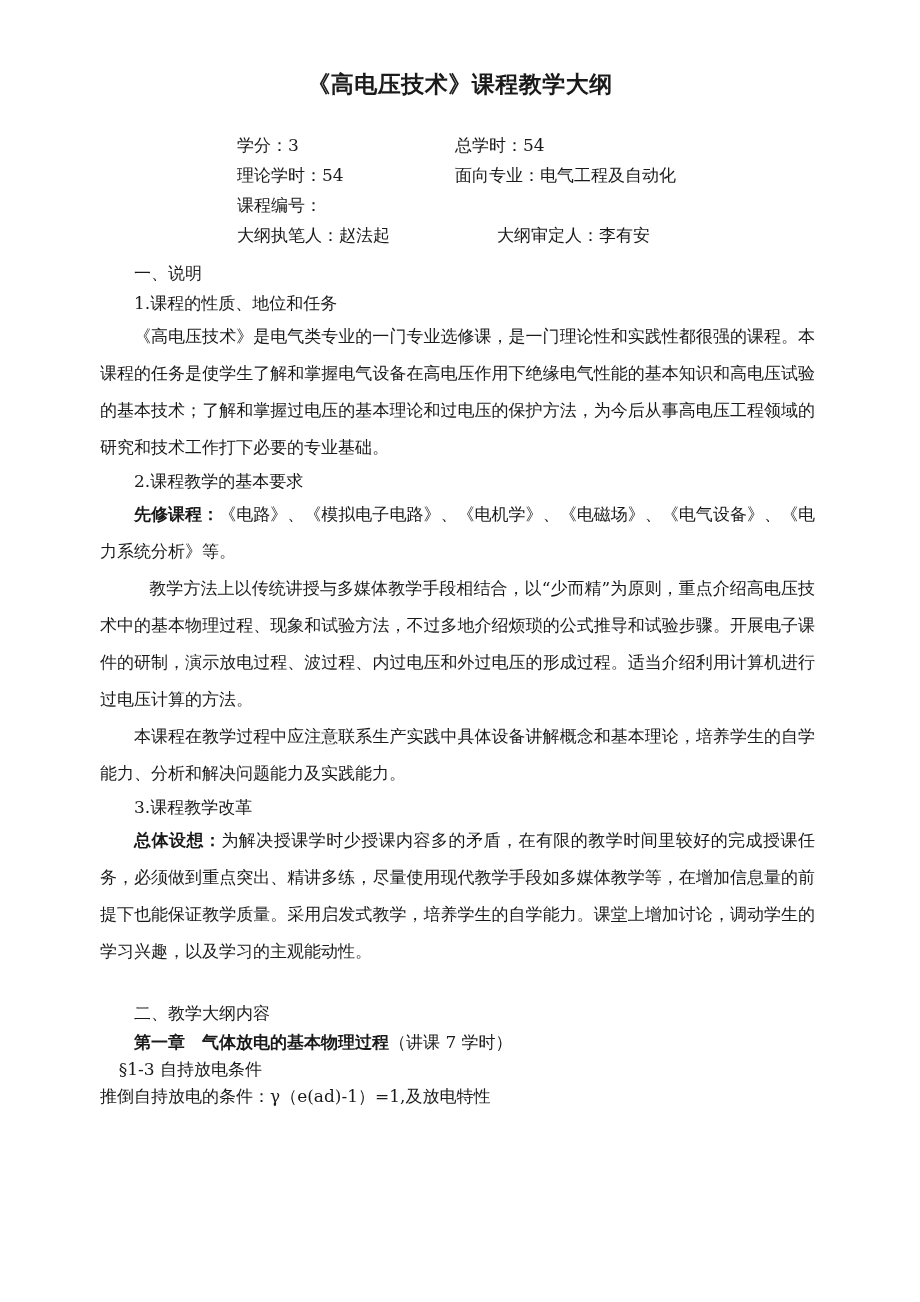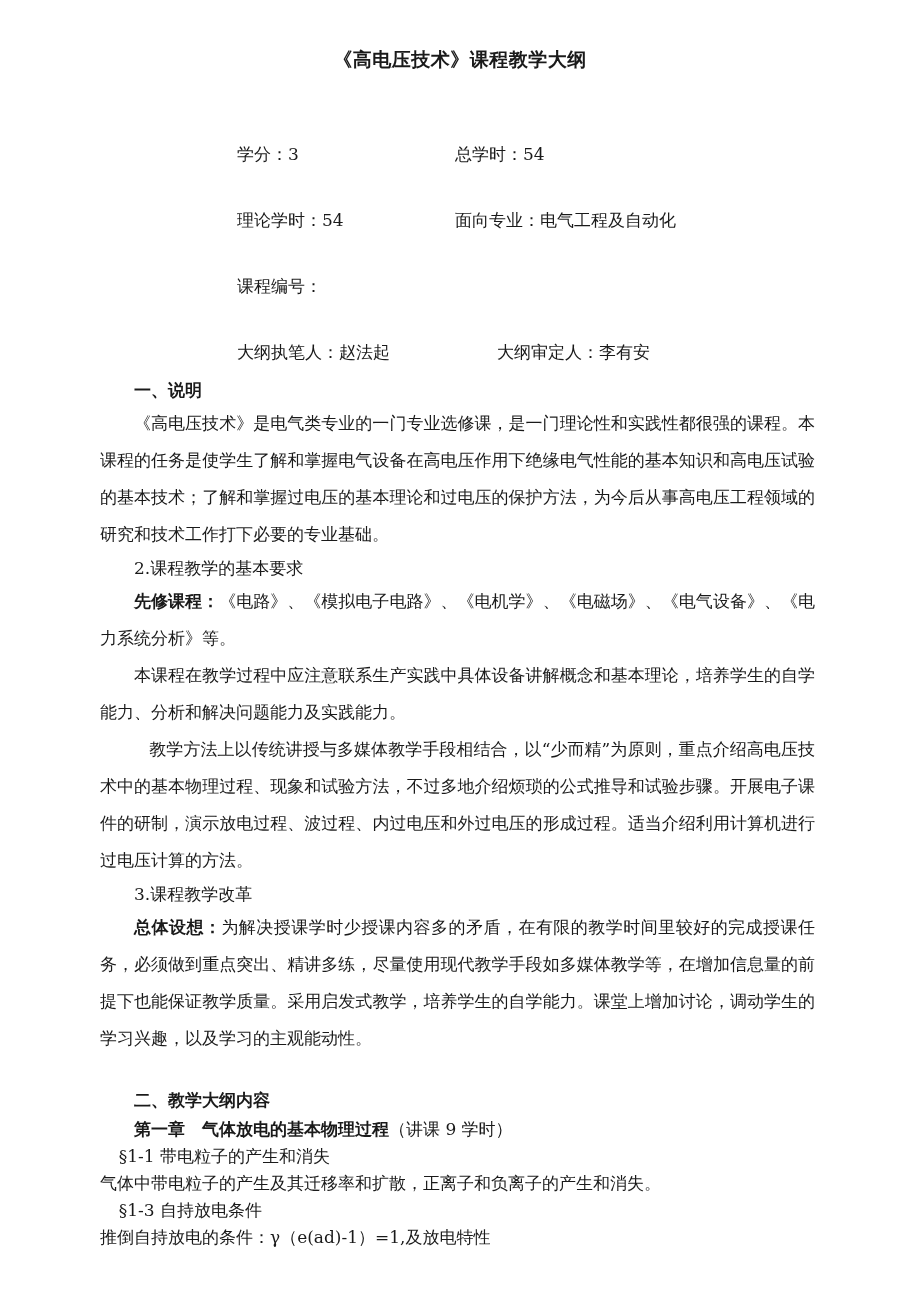--- a/index.html
+++ b/index.html
@@ -21,43 +21,42 @@
     width: 920px;
     height: 1302px;
     box-sizing: border-box;
     padding: 0;
     background: #ffffff;
   }
 
   
   .doc-title {
     margin: 0;
-    padding-top: 48px;
+    padding-top: 70px;
     text-align: center;
-    font-size: 19px;
+    font-size: 23px;
     font-weight: bold;
     letter-spacing: 0.5px;
     line-height: 1.2;
     font-family: "DejaVu Serif", "Liberation Serif", serif;
   }
 
   
   .meta-block {
     margin: 0;
     padding-top: 32px;
     padding-left: 237px;
   }
   .meta-row {
     display: block;
     position: relative;
     height: 30px;
     line-height: 30px;
     font-size: 17px;
     white-space: nowrap;
-    margin-top: 36px;
   }
   .meta-left {
     display: inline-block;
     width: 218px;
     vertical-align: top;
   }
   .meta-right {
     display: inline-block;
     vertical-align: top;
   }
@@ -67,21 +66,21 @@
 
   
   .body-area {
     padding-left: 100px;
     padding-right: 105px;
     padding-top: 8px;
   }
 
   .sec-head {
     font-size: 17px;
-    font-weight: bold;
+    font-weight: normal;
     line-height: 30px;
     margin: 0;
     text-indent: 2em;
   }
 
   .sub-head {
     font-size: 17px;
     line-height: 30px;
     margin: 0;
     text-indent: 2em;
@@ -150,48 +149,45 @@
     </div>
     <div class="meta-row">
       <span class="meta-left">大纲执笔人：赵法起</span><span class="meta-right indent">大纲审定人：李有安</span>
     </div>
   </div>
 
   <div class="body-area">
 
     <div class="sec-head">一、说明</div>
 
+    <div class="sub-head">1.课程的性质、地位和任务</div>
 
     <p class="para">《高电压技术》是电气类专业的一门专业选修课，是一门理论性和实践性都很强的课程。本课程的任务是使学生了解和掌握电气设备在高电压作用下绝缘电气性能的基本知识和高电压试验的基本技术；了解和掌握过电压的基本理论和过电压的保护方法，为今后从事高电压工程领域的研究和技术工作打下必要的专业基础。</p>
 
     <div class="sub-head">2.课程教学的基本要求</div>
 
     <p class="para"><b>先修课程：</b><span>《电路》、《模拟电子电路》、《电机学》、《电磁场》、《电气设备》、《电力系统分析》等。</span></p>
 
+    <p class="para wide-indent">教学方法上以传统讲授与多媒体教学手段相结合，以“少而精”为原则，重点介绍高电压技术中的基本物理过程、现象和试验方法，不过多地介绍烦琐的公式推导和试验步骤。开展电子课件的研制，演示放电过程、波过程、内过电压和外过电压的形成过程。适当介绍利用计算机进行过电压计算的方法。</p>
+
     <p class="para">本课程在教学过程中应注意联系生产实践中具体设备讲解概念和基本理论，培养学生的自学能力、分析和解决问题能力及实践能力。</p>
-
-    <p class="para wide-indent">教学方法上以传统讲授与多媒体教学手段相结合，以“少而精”为原则，重点介绍高电压技术中的基本物理过程、现象和试验方法，不过多地介绍烦琐的公式推导和试验步骤。开展电子课件的研制，演示放电过程、波过程、内过电压和外过电压的形成过程。适当介绍利用计算机进行过电压计算的方法。</p>
 
 
     <div class="sub-head">3.课程教学改革</div>
 
     <p class="para"><b>总体设想：</b><span>为解决授课学时少授课内容多的矛盾，在有限的教学时间里较好的完成授课任务，必须做到重点突出、精讲多练，尽量使用现代教学手段如多媒体教学等，在增加信息量的前提下也能保证教学质量。采用启发式教学，培养学生的自学能力。课堂上增加讨论，调动学生的学习兴趣，以及学习的主观能动性。</span></p>
 
   </div>
 
   <div class="outline">
 
     <div class="sec-head">二、教学大纲内容</div>
 
-    <div class="chapter-head"><span>第一章　气体放电的基本物理过程</span><span class="hours">（讲课 9 学时）</span></div>
+    <div class="chapter-head"><span>第一章　气体放电的基本物理过程</span><span class="hours">（讲课 7 学时）</span></div>
 
-    <div>
-      <div class="sect-title">§1-1 带电粒子的产生和消失</div>
-      <div class="sect-desc">气体中带电粒子的产生及其迁移率和扩散，正离子和负离子的产生和消失。</div>
-    </div>
     <div>
       <div class="sect-title">§1-3 自持放电条件</div>
       <div class="sect-desc">推倒自持放电的条件：γ（e(ad)-1）=1,及放电特性</div>
     </div>
 
   </div>
 
 </div>
 
 </body></html>

